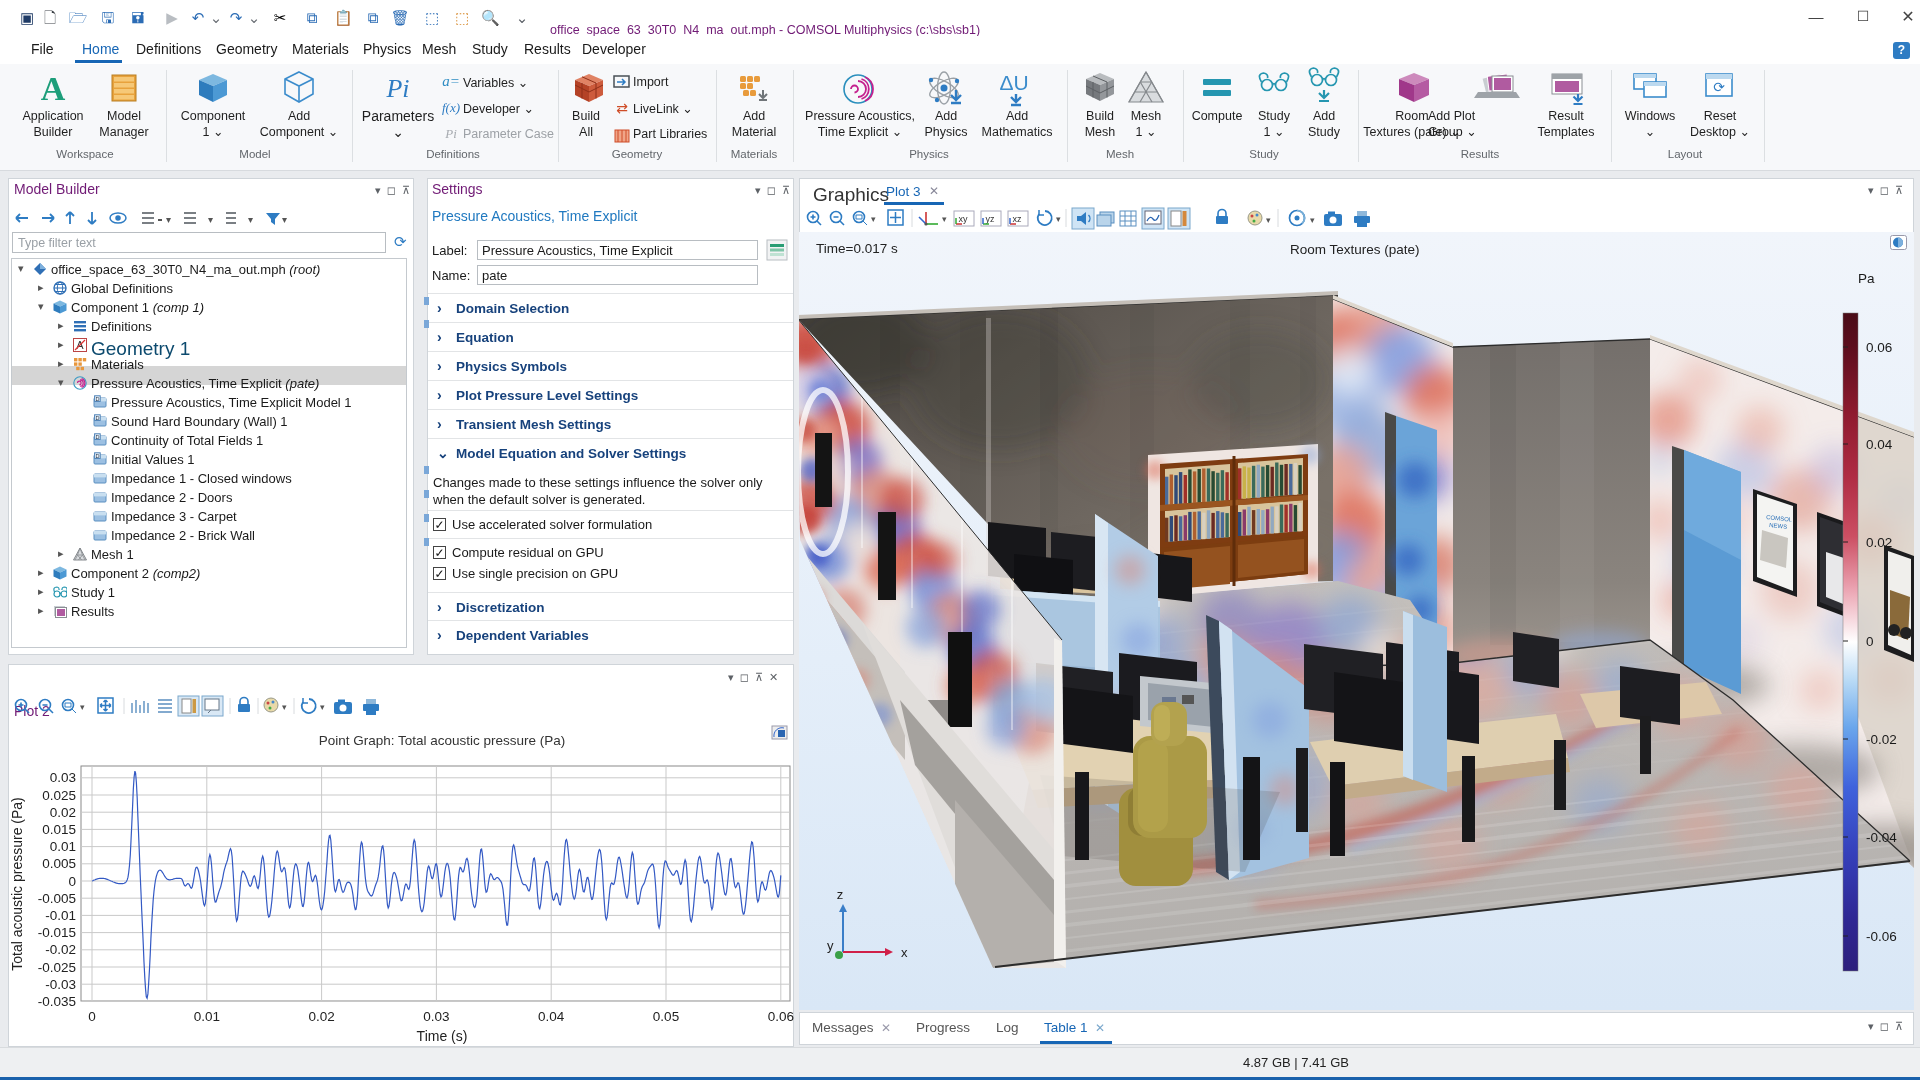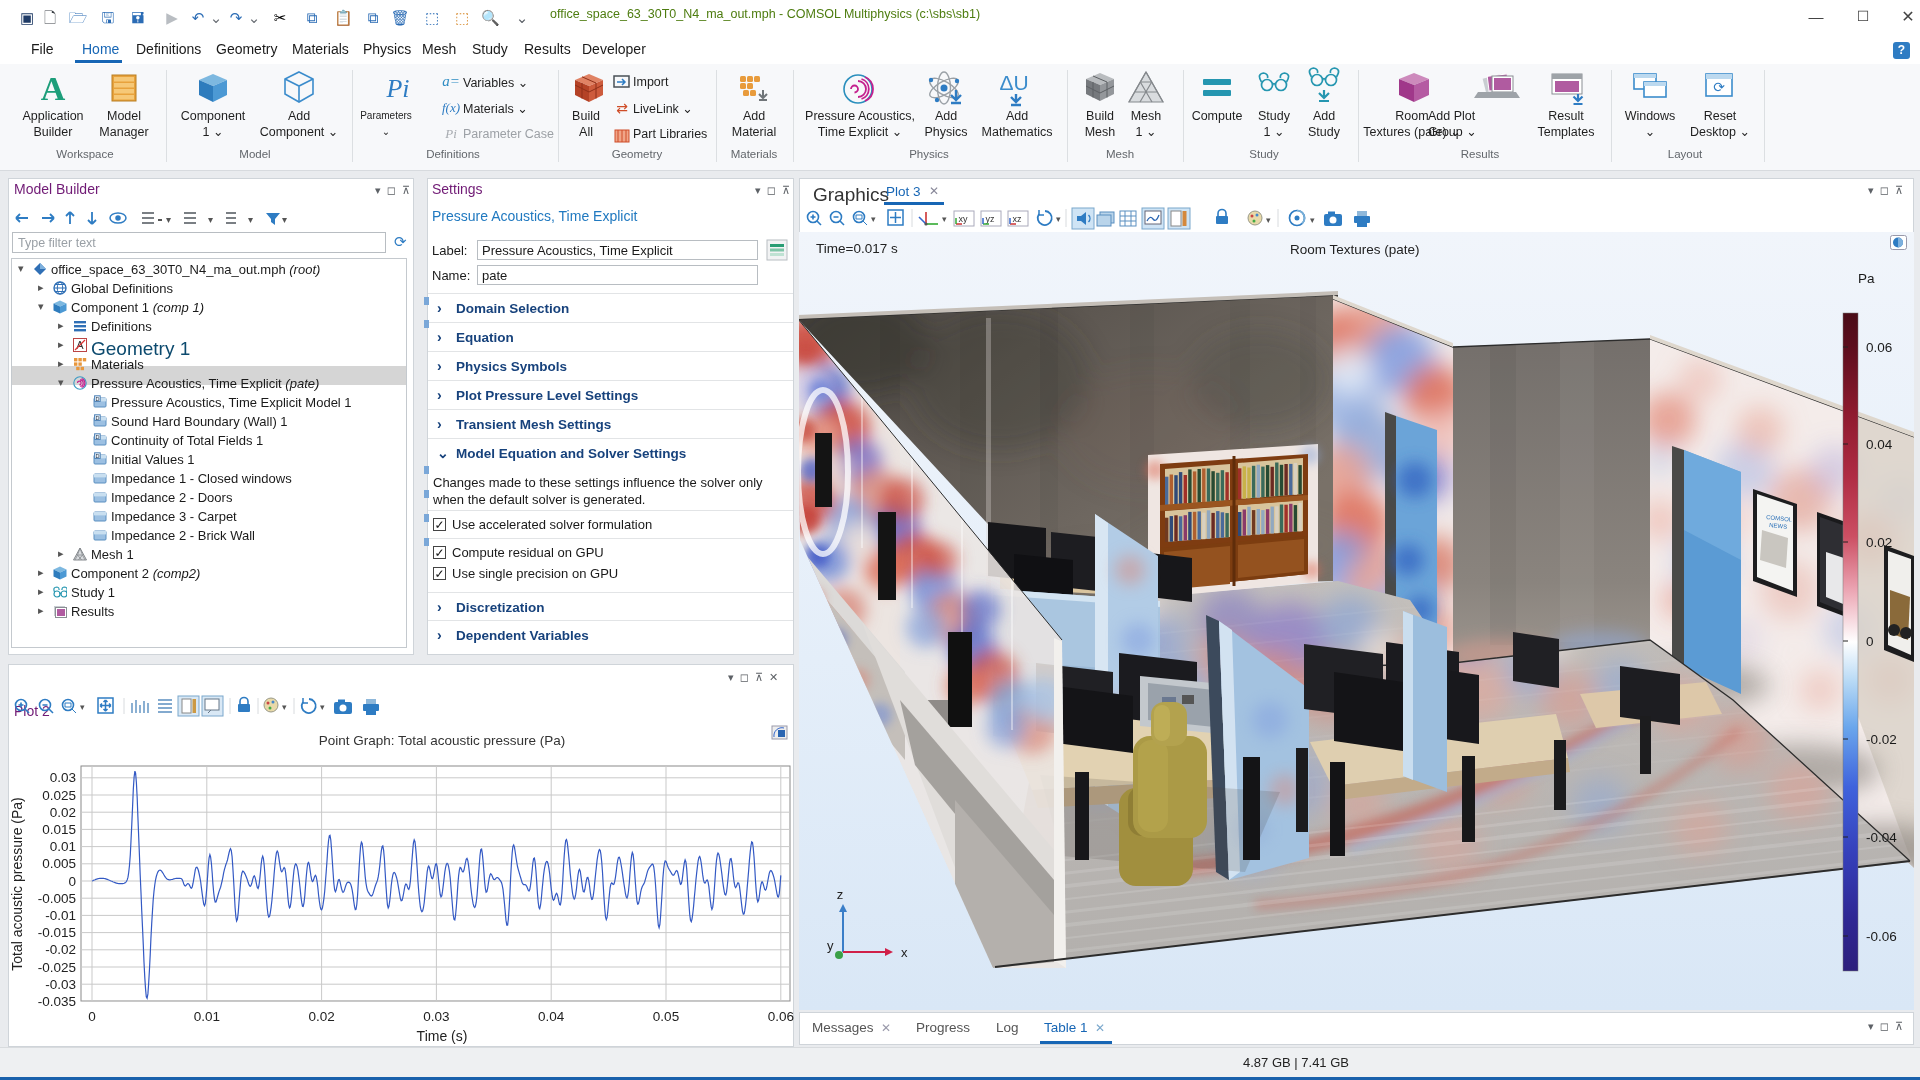--- a/index.html
+++ b/index.html
@@ -24,21 +24,21 @@
 <div class="abs" style="left:244px;top:8px;width:20px;height:20px;color:#6a6f75;font-size:15px;text-align:center;line-height:20px">⌄</div>
 <div class="abs" style="left:270px;top:8px;width:20px;height:20px;color:#3c4betc;font-size:15px;text-align:center;line-height:20px">✂</div>
 <div class="abs" style="left:302px;top:8px;width:20px;height:20px;color:#2b6cb5;font-size:15px;text-align:center;line-height:20px">⧉</div>
 <div class="abs" style="left:334px;top:8px;width:20px;height:20px;color:#8a8f95;font-size:15px;text-align:center;line-height:20px">📋</div>
 <div class="abs" style="left:363px;top:8px;width:20px;height:20px;color:#2b6cb5;font-size:15px;text-align:center;line-height:20px">⧉</div>
 <div class="abs" style="left:390px;top:8px;width:20px;height:20px;color:#2b6cb5;font-size:15px;text-align:center;line-height:20px">🗑</div>
 <div class="abs" style="left:422px;top:8px;width:20px;height:20px;color:#2b6cb5;font-size:15px;text-align:center;line-height:20px">⬚</div>
 <div class="abs" style="left:452px;top:8px;width:20px;height:20px;color:#d78b2f;font-size:15px;text-align:center;line-height:20px">⬚</div>
 <div class="abs" style="left:481px;top:8px;width:20px;height:20px;color:#2b6cb5;font-size:15px;text-align:center;line-height:20px">🔍</div>
 <div class="abs" style="left:512px;top:8px;width:20px;height:20px;color:#5a5f66;font-size:15px;text-align:center;line-height:20px">⌄</div>
-<div class="abs" style="left:550px;top:7px;font-size:12.5px;color:#4d7c0f">office_space_63_30T0_N4_ma_out.mph - COMSOL Multiphysics (c:\sbs\sb1)</div>
+<div class="abs" style="left:550px;top:23px;font-size:12.5px;color:#701a75">office_space_63_30T0_N4_ma_out.mph - COMSOL Multiphysics (c:\sbs\sb1)</div>
 <div class="abs" style="left:1805px;top:8px;width:22px;font-size:15px;color:#444;text-align:center">—</div>
 <div class="abs" style="left:1852px;top:8px;width:22px;font-size:14px;color:#444;text-align:center">☐</div>
 <div class="abs" style="left:1897px;top:7px;width:22px;font-size:16px;color:#444;text-align:center">✕</div>
 <div class="abs" style="left:0;top:36px;width:1920px;height:28px;background:#fff"></div>
 <div class="abs" style="left:31px;top:41px;font-size:14px;color:#1a1a1a">File</div>
 <div class="abs" style="left:82px;top:41px;font-size:14px;color:#1766b5">Home</div>
 <div class="abs" style="left:136px;top:41px;font-size:14px;color:#1a1a1a">Definitions</div>
 <div class="abs" style="left:216px;top:41px;font-size:14px;color:#1a1a1a">Geometry</div>
 <div class="abs" style="left:292px;top:41px;font-size:14px;color:#1a1a1a">Materials</div>
 <div class="abs" style="left:363px;top:41px;font-size:14px;color:#1a1a1a">Physics</div>
@@ -65,38 +65,38 @@
 <div class="abs" style="left:694px;top:148px;width:120px;text-align:center;font-size:11.5px;color:#62666b">Materials</div>
 <div class="abs" style="left:869px;top:148px;width:120px;text-align:center;font-size:11.5px;color:#62666b">Physics</div>
 <div class="abs" style="left:1060px;top:148px;width:120px;text-align:center;font-size:11.5px;color:#62666b">Mesh</div>
 <div class="abs" style="left:1204px;top:148px;width:120px;text-align:center;font-size:11.5px;color:#62666b">Study</div>
 <div class="abs" style="left:1420px;top:148px;width:120px;text-align:center;font-size:11.5px;color:#62666b">Results</div>
 <div class="abs" style="left:1625px;top:148px;width:120px;text-align:center;font-size:11.5px;color:#62666b">Layout</div>
 <div class="abs" style="left:-17px;top:108px;width:140px;text-align:center;font-size:12.5px;color:#1f1f1f;line-height:16px">Application<br>Builder</div>
 <div class="abs" style="left:54px;top:108px;width:140px;text-align:center;font-size:12.5px;color:#1f1f1f;line-height:16px">Model<br>Manager</div>
 <div class="abs" style="left:143px;top:108px;width:140px;text-align:center;font-size:12.5px;color:#1f1f1f;line-height:16px">Component<br>1 ⌄</div>
 <div class="abs" style="left:229px;top:108px;width:140px;text-align:center;font-size:12.5px;color:#1f1f1f;line-height:16px">Add<br>Component ⌄</div>
-<div class="abs" style="left:316px;top:108px;width:140px;text-align:center;font-size:10px;color:#1f1f1f;line-height:16px">Parameters<br>⌄</div>
+<div class="abs" style="left:328px;top:108px;width:140px;text-align:center;font-size:14px;color:#1f1f1f;line-height:16px">Parameters<br>⌄</div>
 <div class="abs" style="left:516px;top:108px;width:140px;text-align:center;font-size:12.5px;color:#1f1f1f;line-height:16px">Build<br>All</div>
 <div class="abs" style="left:684px;top:108px;width:140px;text-align:center;font-size:12.5px;color:#1f1f1f;line-height:16px">Add<br>Material</div>
 <div class="abs" style="left:790px;top:108px;width:140px;text-align:center;font-size:12.5px;color:#1f1f1f;line-height:16px">Pressure Acoustics,<br>Time Explicit ⌄</div>
 <div class="abs" style="left:876px;top:108px;width:140px;text-align:center;font-size:12.5px;color:#1f1f1f;line-height:16px">Add<br>Physics</div>
 <div class="abs" style="left:947px;top:108px;width:140px;text-align:center;font-size:12.5px;color:#1f1f1f;line-height:16px">Add<br>Mathematics</div>
 <div class="abs" style="left:1030px;top:108px;width:140px;text-align:center;font-size:12.5px;color:#1f1f1f;line-height:16px">Build<br>Mesh</div>
 <div class="abs" style="left:1076px;top:108px;width:140px;text-align:center;font-size:12.5px;color:#1f1f1f;line-height:16px">Mesh<br>1 ⌄</div>
 <div class="abs" style="left:1147px;top:108px;width:140px;text-align:center;font-size:12.5px;color:#1f1f1f;line-height:16px">Compute<br></div>
 <div class="abs" style="left:1204px;top:108px;width:140px;text-align:center;font-size:12.5px;color:#1f1f1f;line-height:16px">Study<br>1 ⌄</div>
 <div class="abs" style="left:1254px;top:108px;width:140px;text-align:center;font-size:12.5px;color:#1f1f1f;line-height:16px">Add<br>Study</div>
 <div class="abs" style="left:1342px;top:108px;width:140px;text-align:center;font-size:12.5px;color:#1f1f1f;line-height:16px">Room<br>Textures (pate) ⌄</div>
 <div class="abs" style="left:1428px;top:108px;width:140px;font-size:12.5px;color:#1f1f1f;line-height:16px">Add Plot<br>Group ⌄</div>
 <div class="abs" style="left:1496px;top:108px;width:140px;text-align:center;font-size:12.5px;color:#1f1f1f;line-height:16px">Result<br>Templates</div>
 <div class="abs" style="left:1580px;top:108px;width:140px;text-align:center;font-size:12.5px;color:#1f1f1f;line-height:16px">Windows<br>⌄</div>
 <div class="abs" style="left:1650px;top:108px;width:140px;text-align:center;font-size:12.5px;color:#1f1f1f;line-height:16px">Reset<br>Desktop ⌄</div>
 <div class="abs" style="left:463px;top:75px;font-size:12.5px;color:#1f1f1f">Variables ⌄</div>
-<div class="abs" style="left:463px;top:101px;font-size:12.5px;color:#1f1f1f">Materials ⌄</div>
+<div class="abs" style="left:463px;top:101px;font-size:12.5px;color:#1f1f1f">Developer ⌄</div>
 <div class="abs" style="left:463px;top:127px;font-size:12.5px;color:#9da1a6">Parameter Case</div>
 <div class="abs" style="left:633px;top:75px;font-size:12.5px;color:#1f1f1f">Import</div>
 <div class="abs" style="left:633px;top:101px;font-size:12.5px;color:#1f1f1f">LiveLink ⌄</div>
 <div class="abs" style="left:633px;top:127px;font-size:12.5px;color:#1f1f1f">Part Libraries</div>
 <svg class="abs" style="left:0;top:64px" width="1920" height="107" viewBox="0 0 1920 107">
 <text x="53" y="36" font-size="34" font-weight="bold" fill="#1d9e7a" text-anchor="middle" font-family="Liberation Serif">A</text>
 <rect x="112" y="11" width="24" height="26" fill="#e8a23c" stroke="#b97f22"></rect>
 <rect x="114" y="13" width="20" height="4.5" fill="#f6c877"></rect>
 <rect x="114" y="19" width="20" height="4.5" fill="#f6c877"></rect>
 <rect x="114" y="25" width="20" height="4.5" fill="#f6c877"></rect>

